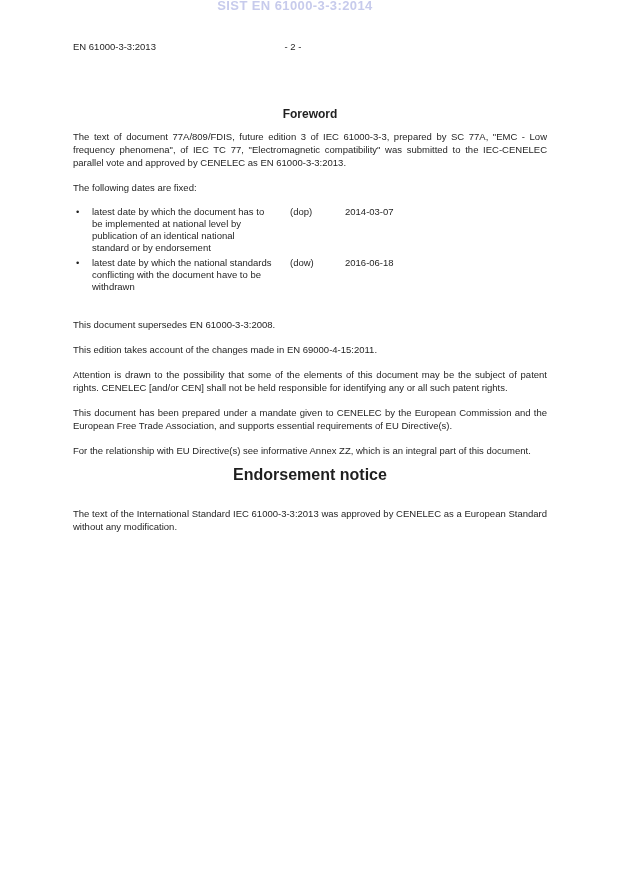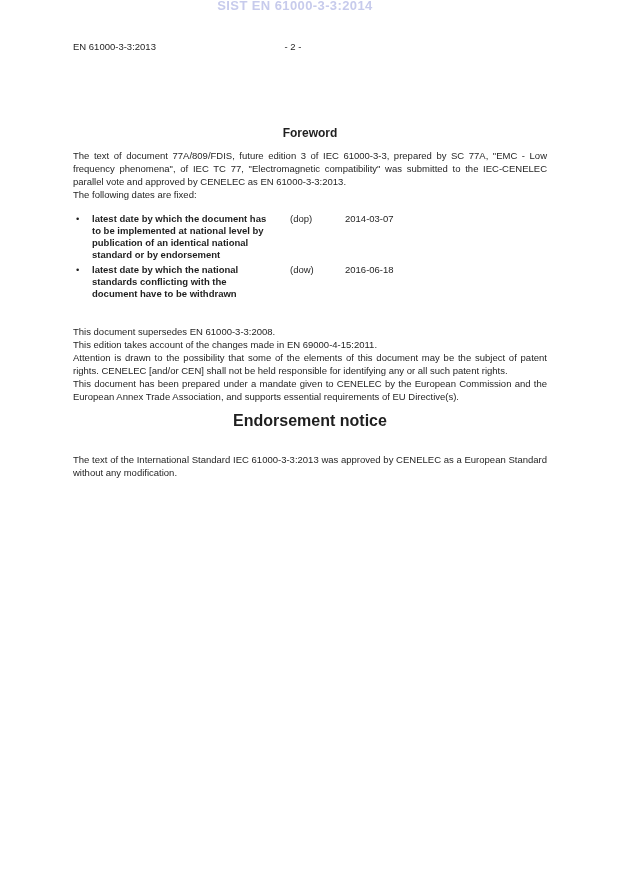--- a/index.html
+++ b/index.html
@@ -47,32 +47,32 @@
     left: 73px;
     width: 474px;
     font-size: 9.5px;
     line-height: 13px;
   }
   h1.sec-heading {
     font-size: 12px;
     line-height: 14px;
     font-weight: bold;
     text-align: center;
-    margin-top: 19px;
   }
   .content p {
     text-align: justify;
+    margin-top: 12px;
   }
   p.first-para { margin-top: 9px; }
   p.supersedes { margin-top: 25px; }
   .dates-list { margin-top: 12px; line-height: 12px; }
   .date-row { display: flex; align-items: flex-start; }
   .date-row + .date-row { margin-top: 3px; }
   .b-marker { width: 19px; padding-left: 3px; flex: none; }
-  .b-text { width: 180px; flex: none; font-weight: bold; }
+  .b-text { width: 180px; flex: none; }
   .b-abbr { width: 55px; margin-left: 18px; flex: none; }
   .b-date { flex: none; }
   h2.sec-heading {
     font-size: 16px;
     line-height: 14px;
     font-weight: bold;
     text-align: center;
     margin-top: 11px;
   }
   p.endorse-para { margin-top: 25px; }
@@ -110,20 +110,21 @@
     </div>
   </div>
 
   <p class="supersedes">This document supersedes EN 61000-3-3:2008.</p>
 
 
   <p>This edition takes account of the changes made in EN 69000-4-15:2011.</p>
 
   <p>Attention is drawn to the possibility that some of the elements of this document may be the subject of patent rights. CENELEC [and/or CEN] shall not be held responsible for identifying any or all such patent rights.</p>
 
-  <p>This document has been prepared under a mandate given to CENELEC by the European Commission and the European Annex Trade Association, and supports essential requirements of EU Directive(s).</p>
+  <p>This document has been prepared under a mandate given to CENELEC by the European Commission and the European Free Trade Association, and supports essential requirements of EU Directive(s).</p>
 
+  <p>For the relationship with EU Directive(s) see informative Annex ZZ, which is an integral part of this document.</p>
 
   <h2 class="sec-heading">Endorsement notice</h2>
 
   <p class="endorse-para">The text of the International Standard IEC 61000-3-3:2013 was approved by CENELEC as a European Standard without any modification.</p>
 
 </div>
 
 </body></html>

